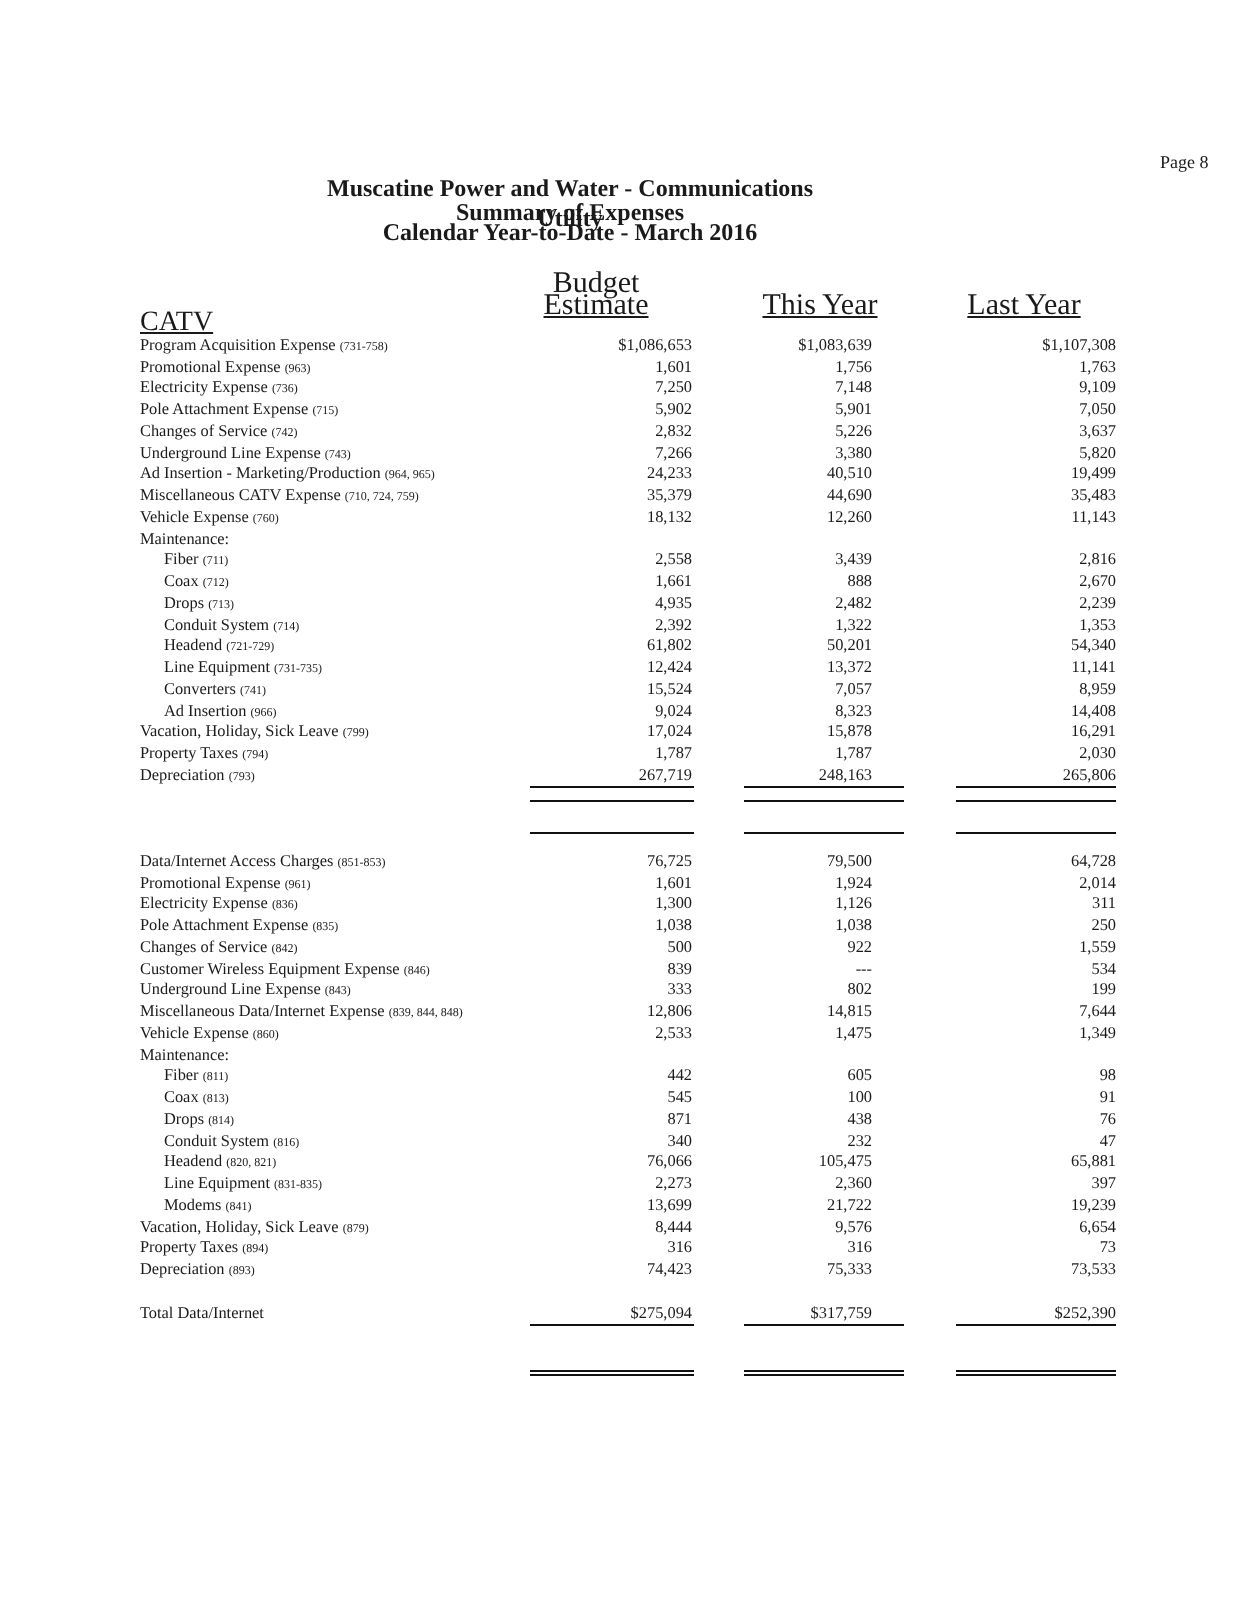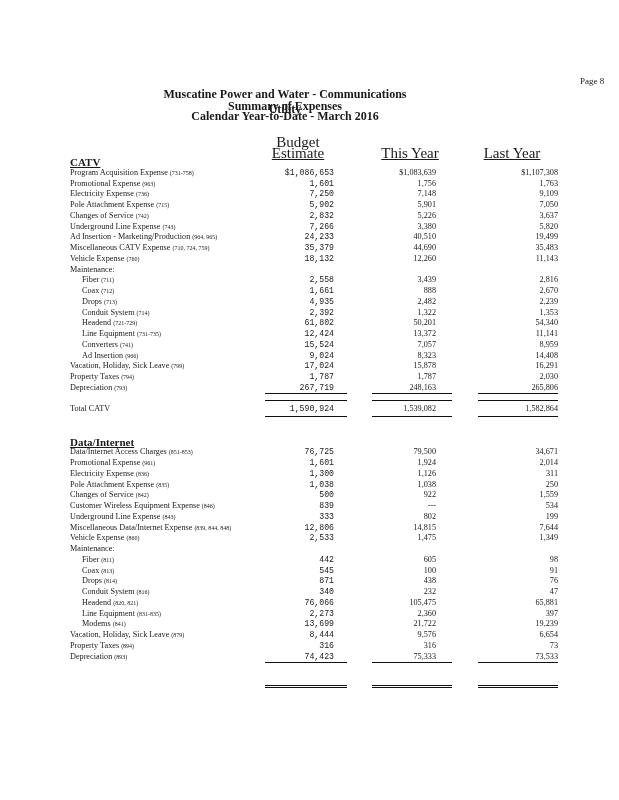--- a/index.html
+++ b/index.html
@@ -9,24 +9,24 @@
   .hdr { position: absolute; left: 150px; width: 270px; text-align: center; font-size: 12px; font-weight: bold; }
   .hdr.t1 { top: 87px; }
   .hdr.t2 { top: 80px; margin-top: 19px; }
   .hdr.t3 { top: 109px; }
   .colh { position: absolute; font-size: 15px; font-weight: normal; text-align: center; }
   .colh.u { text-decoration: underline; }
   .rows { position: absolute; left: 70px; top: 157px; width: 540px; }
   .row { position: relative; height: 10.75px; font-size: 8.2px; line-height: 10.75px; white-space: nowrap; }
   .row .lbl { position: absolute; left: 0; }
   .row .lbl.ind { left: 12px; }
-  .row .lbl.sec { font-weight: bold; text-decoration: underline; font-size: 11px; }
+  .row .lbl.sec { font-weight: normal; text-decoration: underline; font-size: 14px; }
   .row .code { font-size: 6px; }
   .row .v { position: absolute; text-align: right; width: 80px; }
-  .row .v1 { left: 184px; font-family: Liberation Mono, monospace; }
+  .row .v1 { left: 196px; }
   .row .v2 { left: 286px; }
   .row .v3 { left: 408px; }
   .rule { position: absolute; height: 0; border-top: 1px solid #111; }
   .rule.thick { border-top: 1.5px solid #111; }
   .spacer { height: 10.75px; }
 </style>
 </head>
 <body>
 
 <div class="page-num">Page 8</div>
@@ -160,36 +160,27 @@
       <span class="v v2">1,787</span>
       <span class="v v3">2,030</span>
     </div>
     <div class="row">
       <span class="lbl"><span>Depreciation</span> <span class="code">(793)</span></span>
       <span class="v v1">267,719</span>
       <span class="v v2">248,163</span>
       <span class="v v3">265,806</span>
     </div>
     <div class="spacer"></div>
-    <div class="row">
-      <span class="lbl">Total CATV</span>
-      <span class="v v1">1,590,924</span>
-      <span class="v v2">1,539,082</span>
-      <span class="v v3">1,582,864</span>
-    </div>
     <div class="spacer"></div>
     <div class="spacer"></div>
-    <div class="row">
-      <span class="lbl sec">Data/Internet</span>
-    </div>
     <div class="row">
       <span class="lbl"><span>Data/Internet Access Charges</span> <span class="code">(851-853)</span></span>
       <span class="v v1">76,725</span>
       <span class="v v2">79,500</span>
-      <span class="v v3">34,671</span>
+      <span class="v v3">64,728</span>
     </div>
     <div class="row">
       <span class="lbl"><span>Promotional Expense</span> <span class="code">(961)</span></span>
       <span class="v v1">1,601</span>
       <span class="v v2">1,924</span>
       <span class="v v3">2,014</span>
     </div>
     <div class="row">
       <span class="lbl"><span>Electricity Expense</span> <span class="code">(836)</span></span>
       <span class="v v1">1,300</span>
@@ -289,20 +280,26 @@
       <span class="v v2">316</span>
       <span class="v v3">73</span>
     </div>
     <div class="row">
       <span class="lbl"><span>Depreciation</span> <span class="code">(893)</span></span>
       <span class="v v1">74,423</span>
       <span class="v v2">75,333</span>
       <span class="v v3">73,533</span>
     </div>
     <div class="spacer"></div>
+    <div class="row">
+      <span class="lbl">Total Data/Internet</span>
+      <span class="v v1">$275,094</span>
+      <span class="v v2">$317,759</span>
+      <span class="v v3">$252,390</span>
+    </div>
   </div>
 
 <div class="rule" style="left: 265px; width: 82px; top: 393.25px;"></div>
 <div class="rule" style="left: 372px; width: 80px; top: 393.25px;"></div>
 <div class="rule" style="left: 478px; width: 80px; top: 393.25px;"></div>
 <div class="rule thick" style="left: 265px; width: 82px; top: 400.25px;"></div>
 <div class="rule thick" style="left: 372px; width: 80px; top: 400.25px;"></div>
 <div class="rule thick" style="left: 478px; width: 80px; top: 400.25px;"></div>
 <div class="rule" style="left: 265px; width: 82px; top: 416px;"></div>
 <div class="rule" style="left: 372px; width: 80px; top: 416px;"></div>

